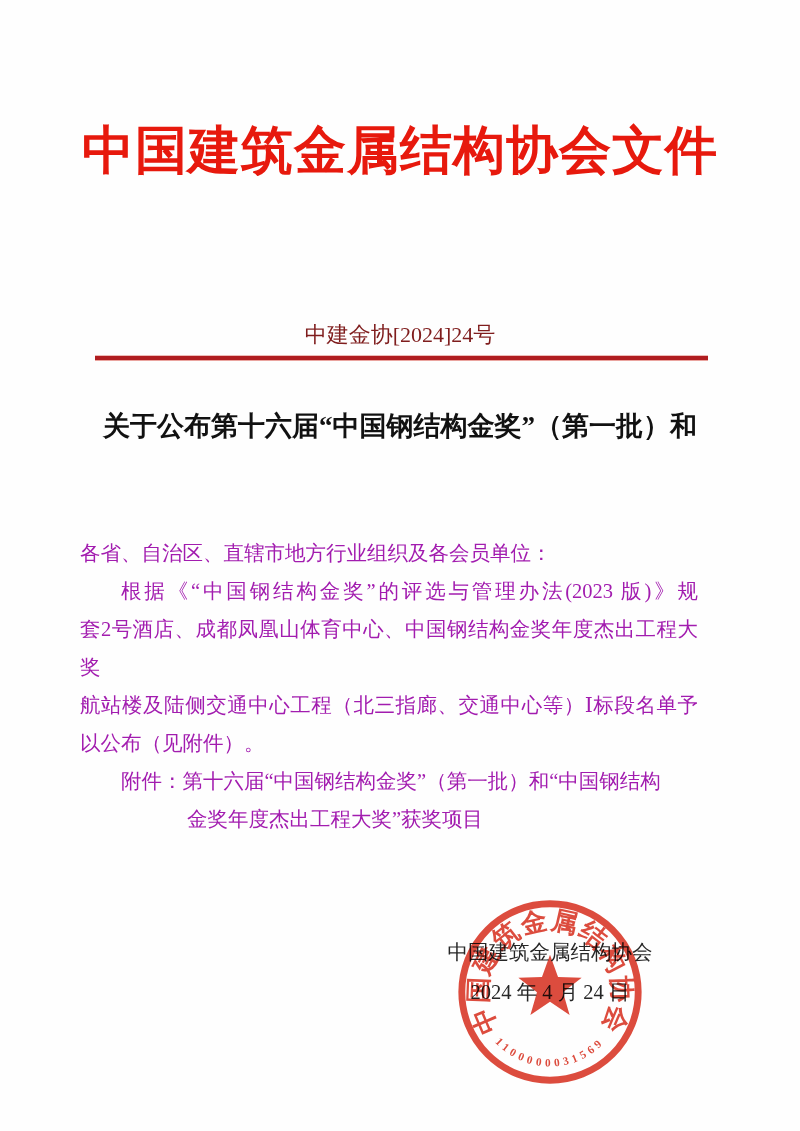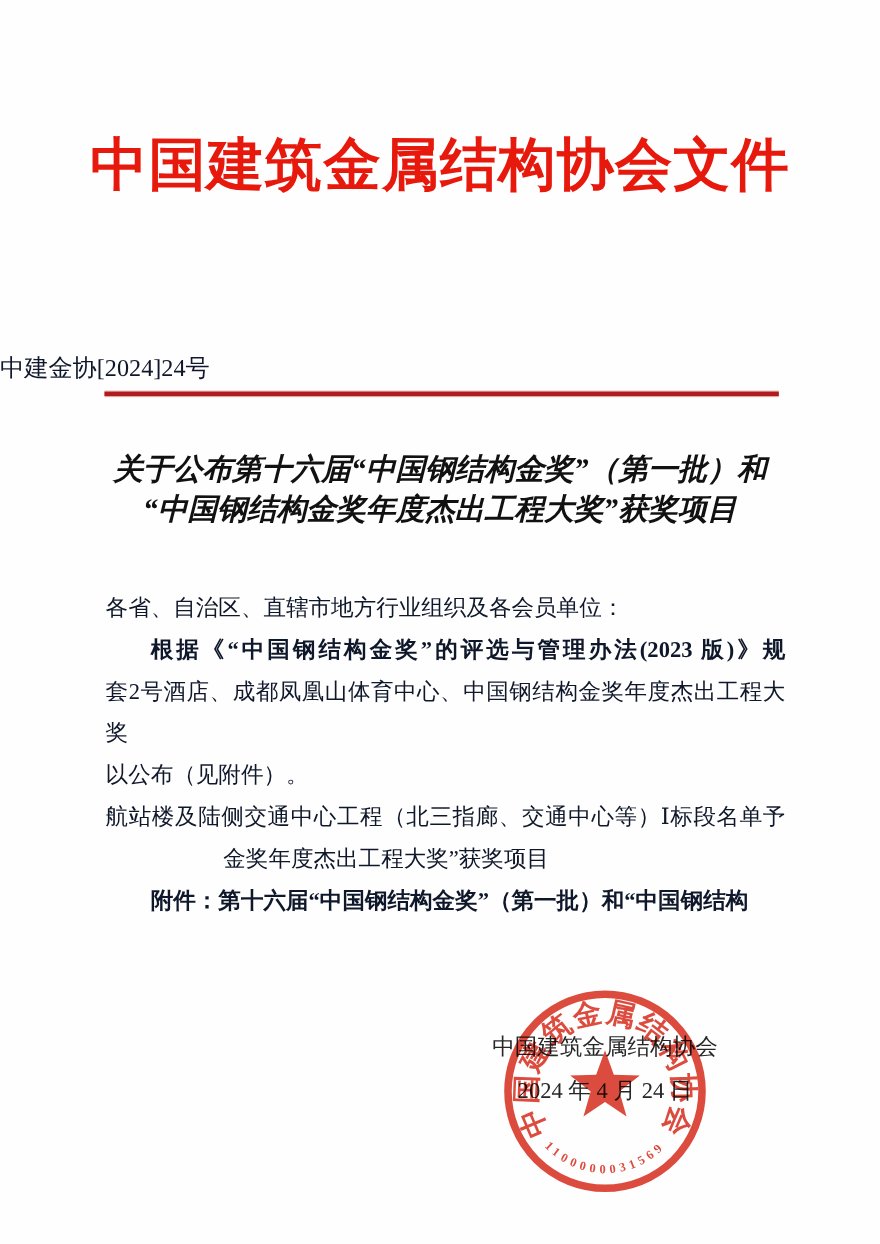--- a/index.html
+++ b/index.html
@@ -29,24 +29,24 @@
     letter-spacing: 1px;
     font-family: "Liberation Serif", "DejaVu Serif", serif;
   }
 
   
   .doc-number {
     position: absolute;
     top: 322px;
     left: 0;
     width: 100%;
-    text-align: left;
+    text-align: center;
     font-size: 22px;
     line-height: 26px;
-    color: #0f172a;
+    color: #7f1d1d;
   }
 
   
   .red-rule {
     position: absolute;
     top: 356px;
     left: 95px;
     width: 613px;
     height: 4px;
     background: #b01d20;
@@ -57,36 +57,35 @@
   .notice-title {
     position: absolute;
     top: 408px;
     left: 40px;
     width: 720px;
     text-align: center;
     font-weight: 700;
     font-size: 27px;
     line-height: 37px;
     color: #111;
-    font-style: italic;
   }
 
   
   .body-block {
     position: absolute;
     top: 534px;
-    left: 96px;
+    left: 80px;
     width: 618px;
     font-size: 20.5px;
     line-height: 38px;
-    color: #0f172a;
+    color: #a21caf;
   }
   .line { text-align: left; }
   .line.j { text-align: justify; text-align-last: justify; }
-  .line.indent { text-indent: 41px; font-weight: bold; }
+  .line.indent { text-indent: 41px; }
   .line.attach2 { padding-left: 107px; }
 
   
   .signature {
     position: absolute;
     top: 932px;
     left: 400px;
     width: 300px;
     text-align: center;
     font-size: 20.5px;
@@ -116,31 +115,30 @@
 <div class="page">
 
   <h1 class="letterhead">中国建筑金属结构协会文件</h1>
 
   <div class="doc-number">中建金协[2024]24号</div>
 
   <div class="red-rule"></div>
 
   <div class="notice-title">
     <div>关于公布第十六届“中国钢结构金奖”（第一批）和</div>
-    <div>“中国钢结构金奖年度杰出工程大奖”获奖项目</div>
   </div>
 
   <div class="body-block">
     <div class="line">各省、自治区、直辖市地方行业组织及各会员单位：</div>
     <div class="line j indent">根据《“中国钢结构金奖”的评选与管理办法(2023 版)》规</div>
     <div class="line j">套2号酒店、成都凤凰山体育中心、中国钢结构金奖年度杰出工程大奖</div>
+    <div class="line j">航站楼及陆侧交通中心工程（北三指廊、交通中心等）Ⅰ标段名单予</div>
     <div class="line">以公布（见附件）。</div>
-    <div class="line j">航站楼及陆侧交通中心工程（北三指廊、交通中心等）Ⅰ标段名单予</div>
+    <div class="line indent">附件：第十六届“中国钢结构金奖”（第一批）和“中国钢结构</div>
     <div class="line attach2">金奖年度杰出工程大奖”获奖项目</div>
-    <div class="line indent">附件：第十六届“中国钢结构金奖”（第一批）和“中国钢结构</div>
   </div>
 
   <div class="signature">
     <div>中国建筑金属结构协会</div>
     <div>2024 年 4 月 24 日</div>
   </div>
 
   <svg class="seal" viewBox="0 0 200 200" xmlns="http://www.w3.org/2000/svg">
     <defs>
       <path id="sealTopArc" d="M 42 127 A 64 64 0 1 1 158 127" fill="none"></path>

